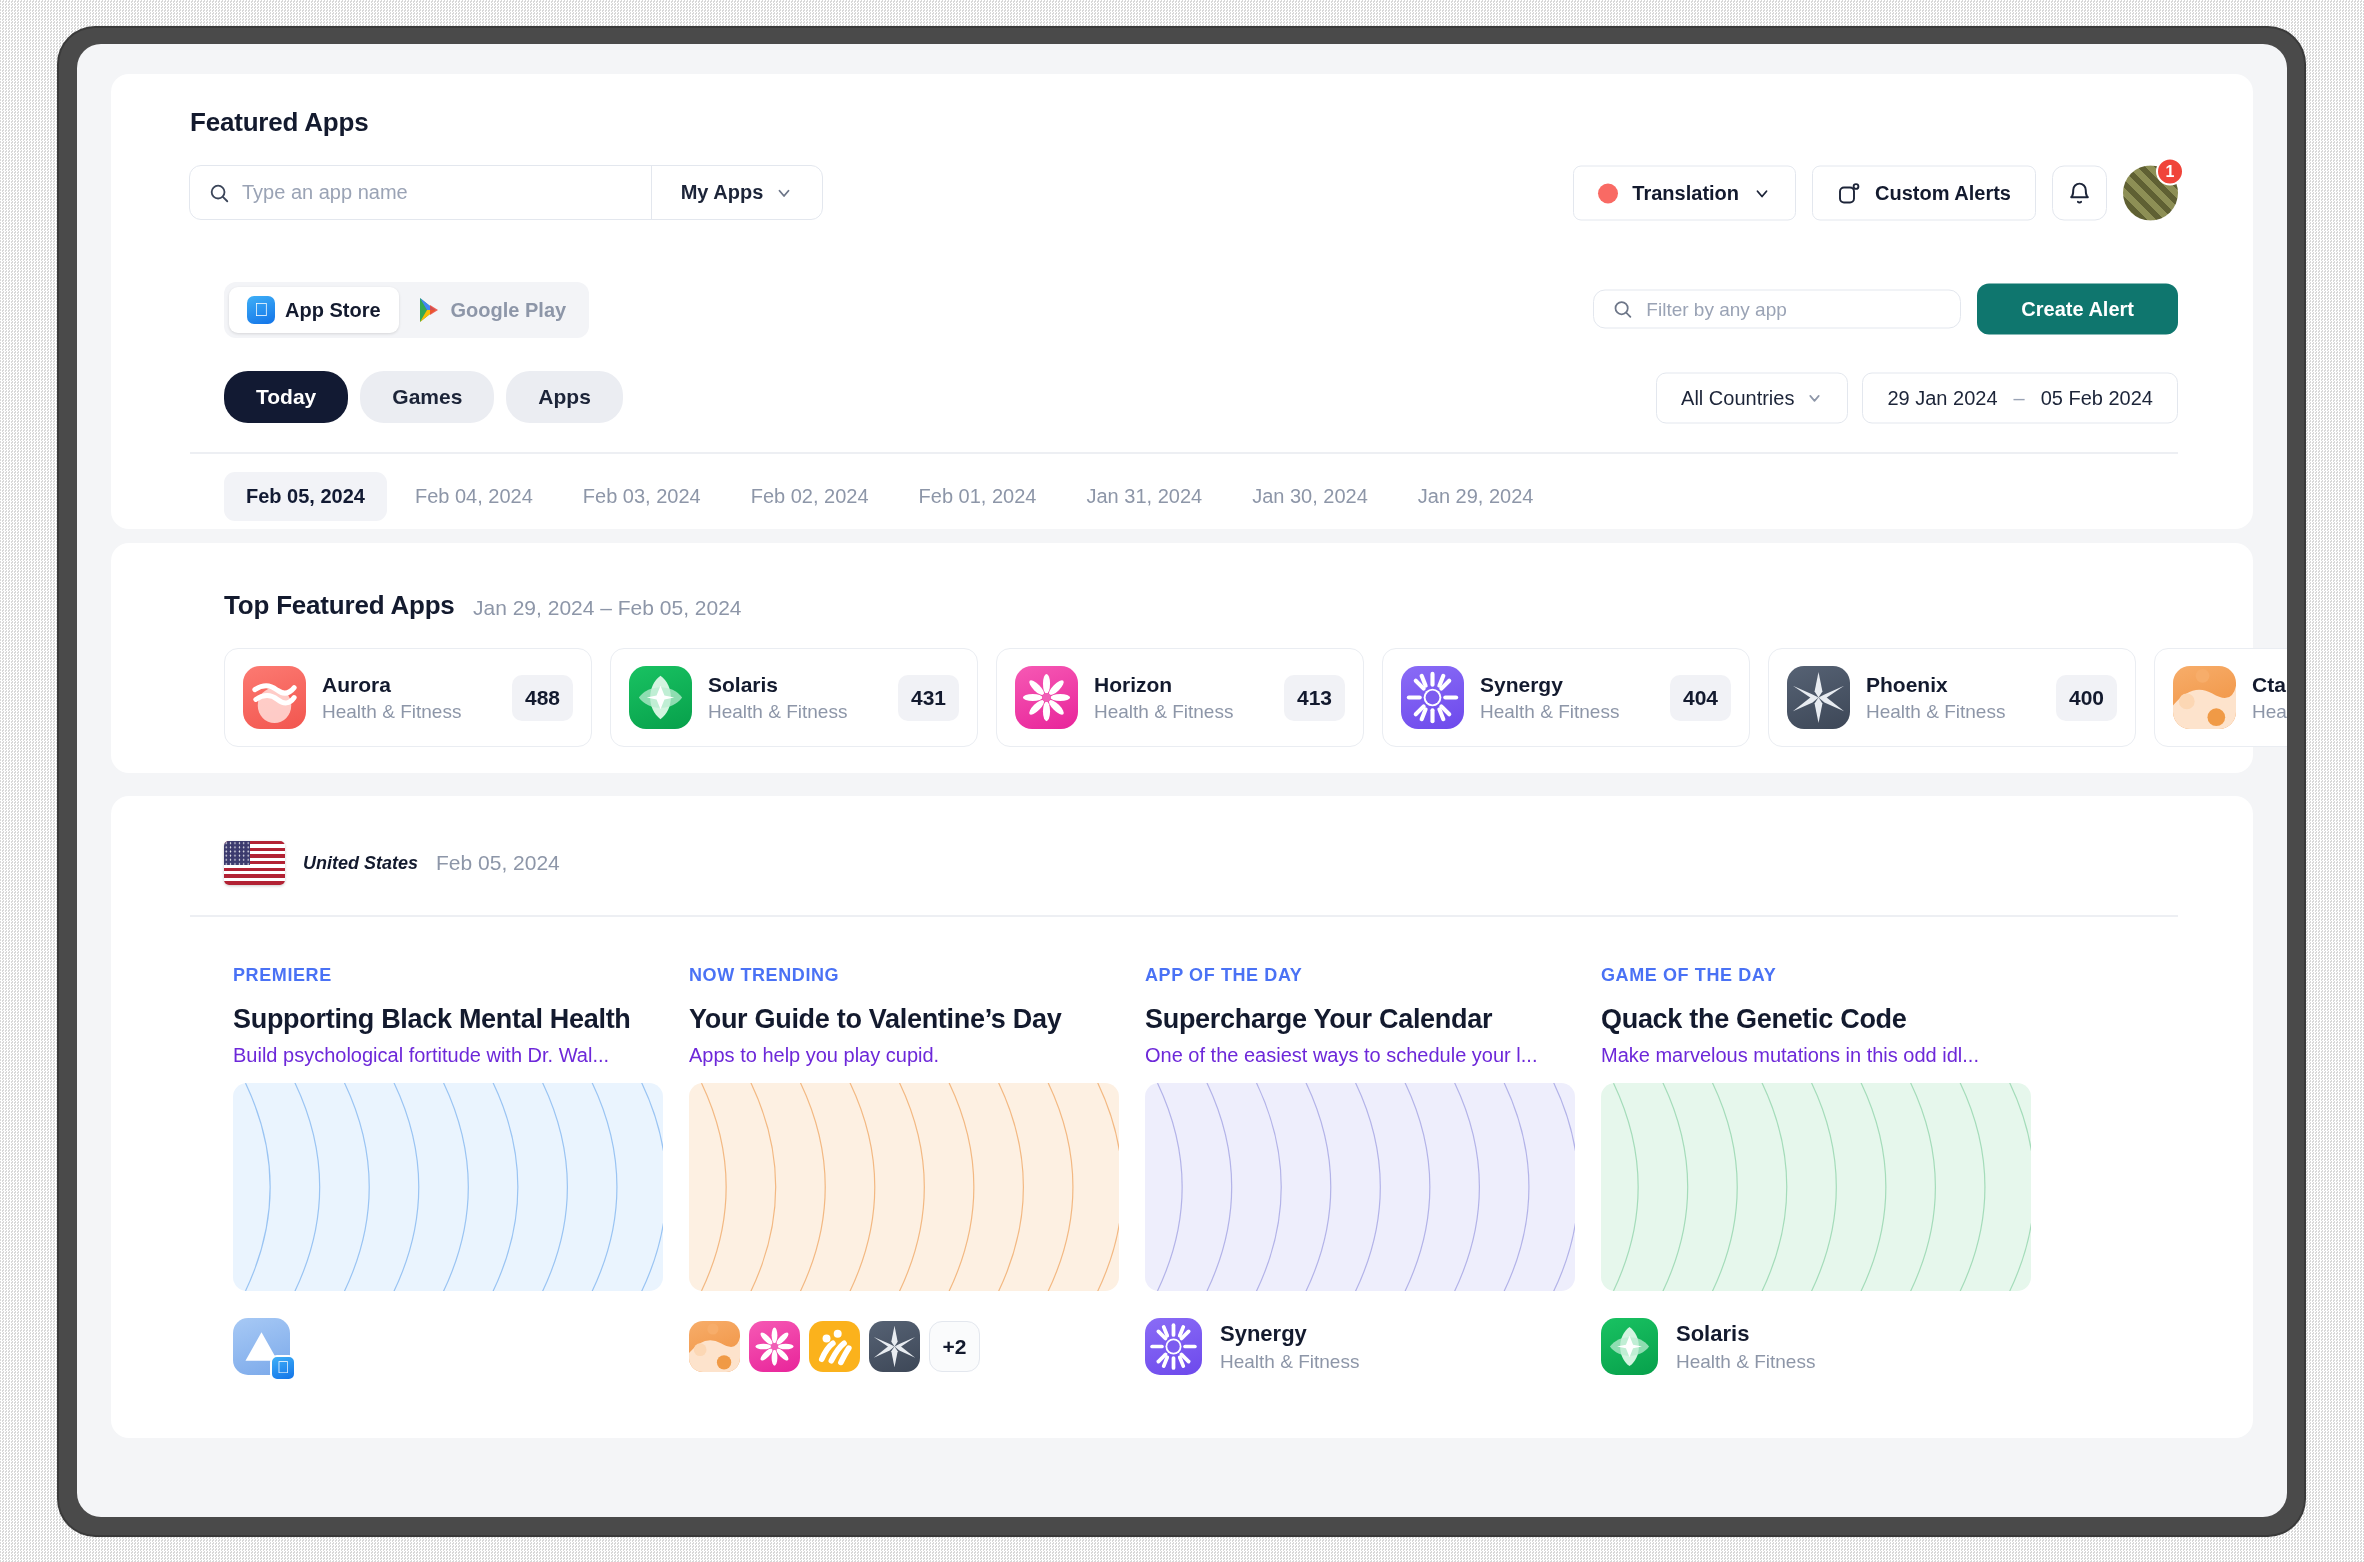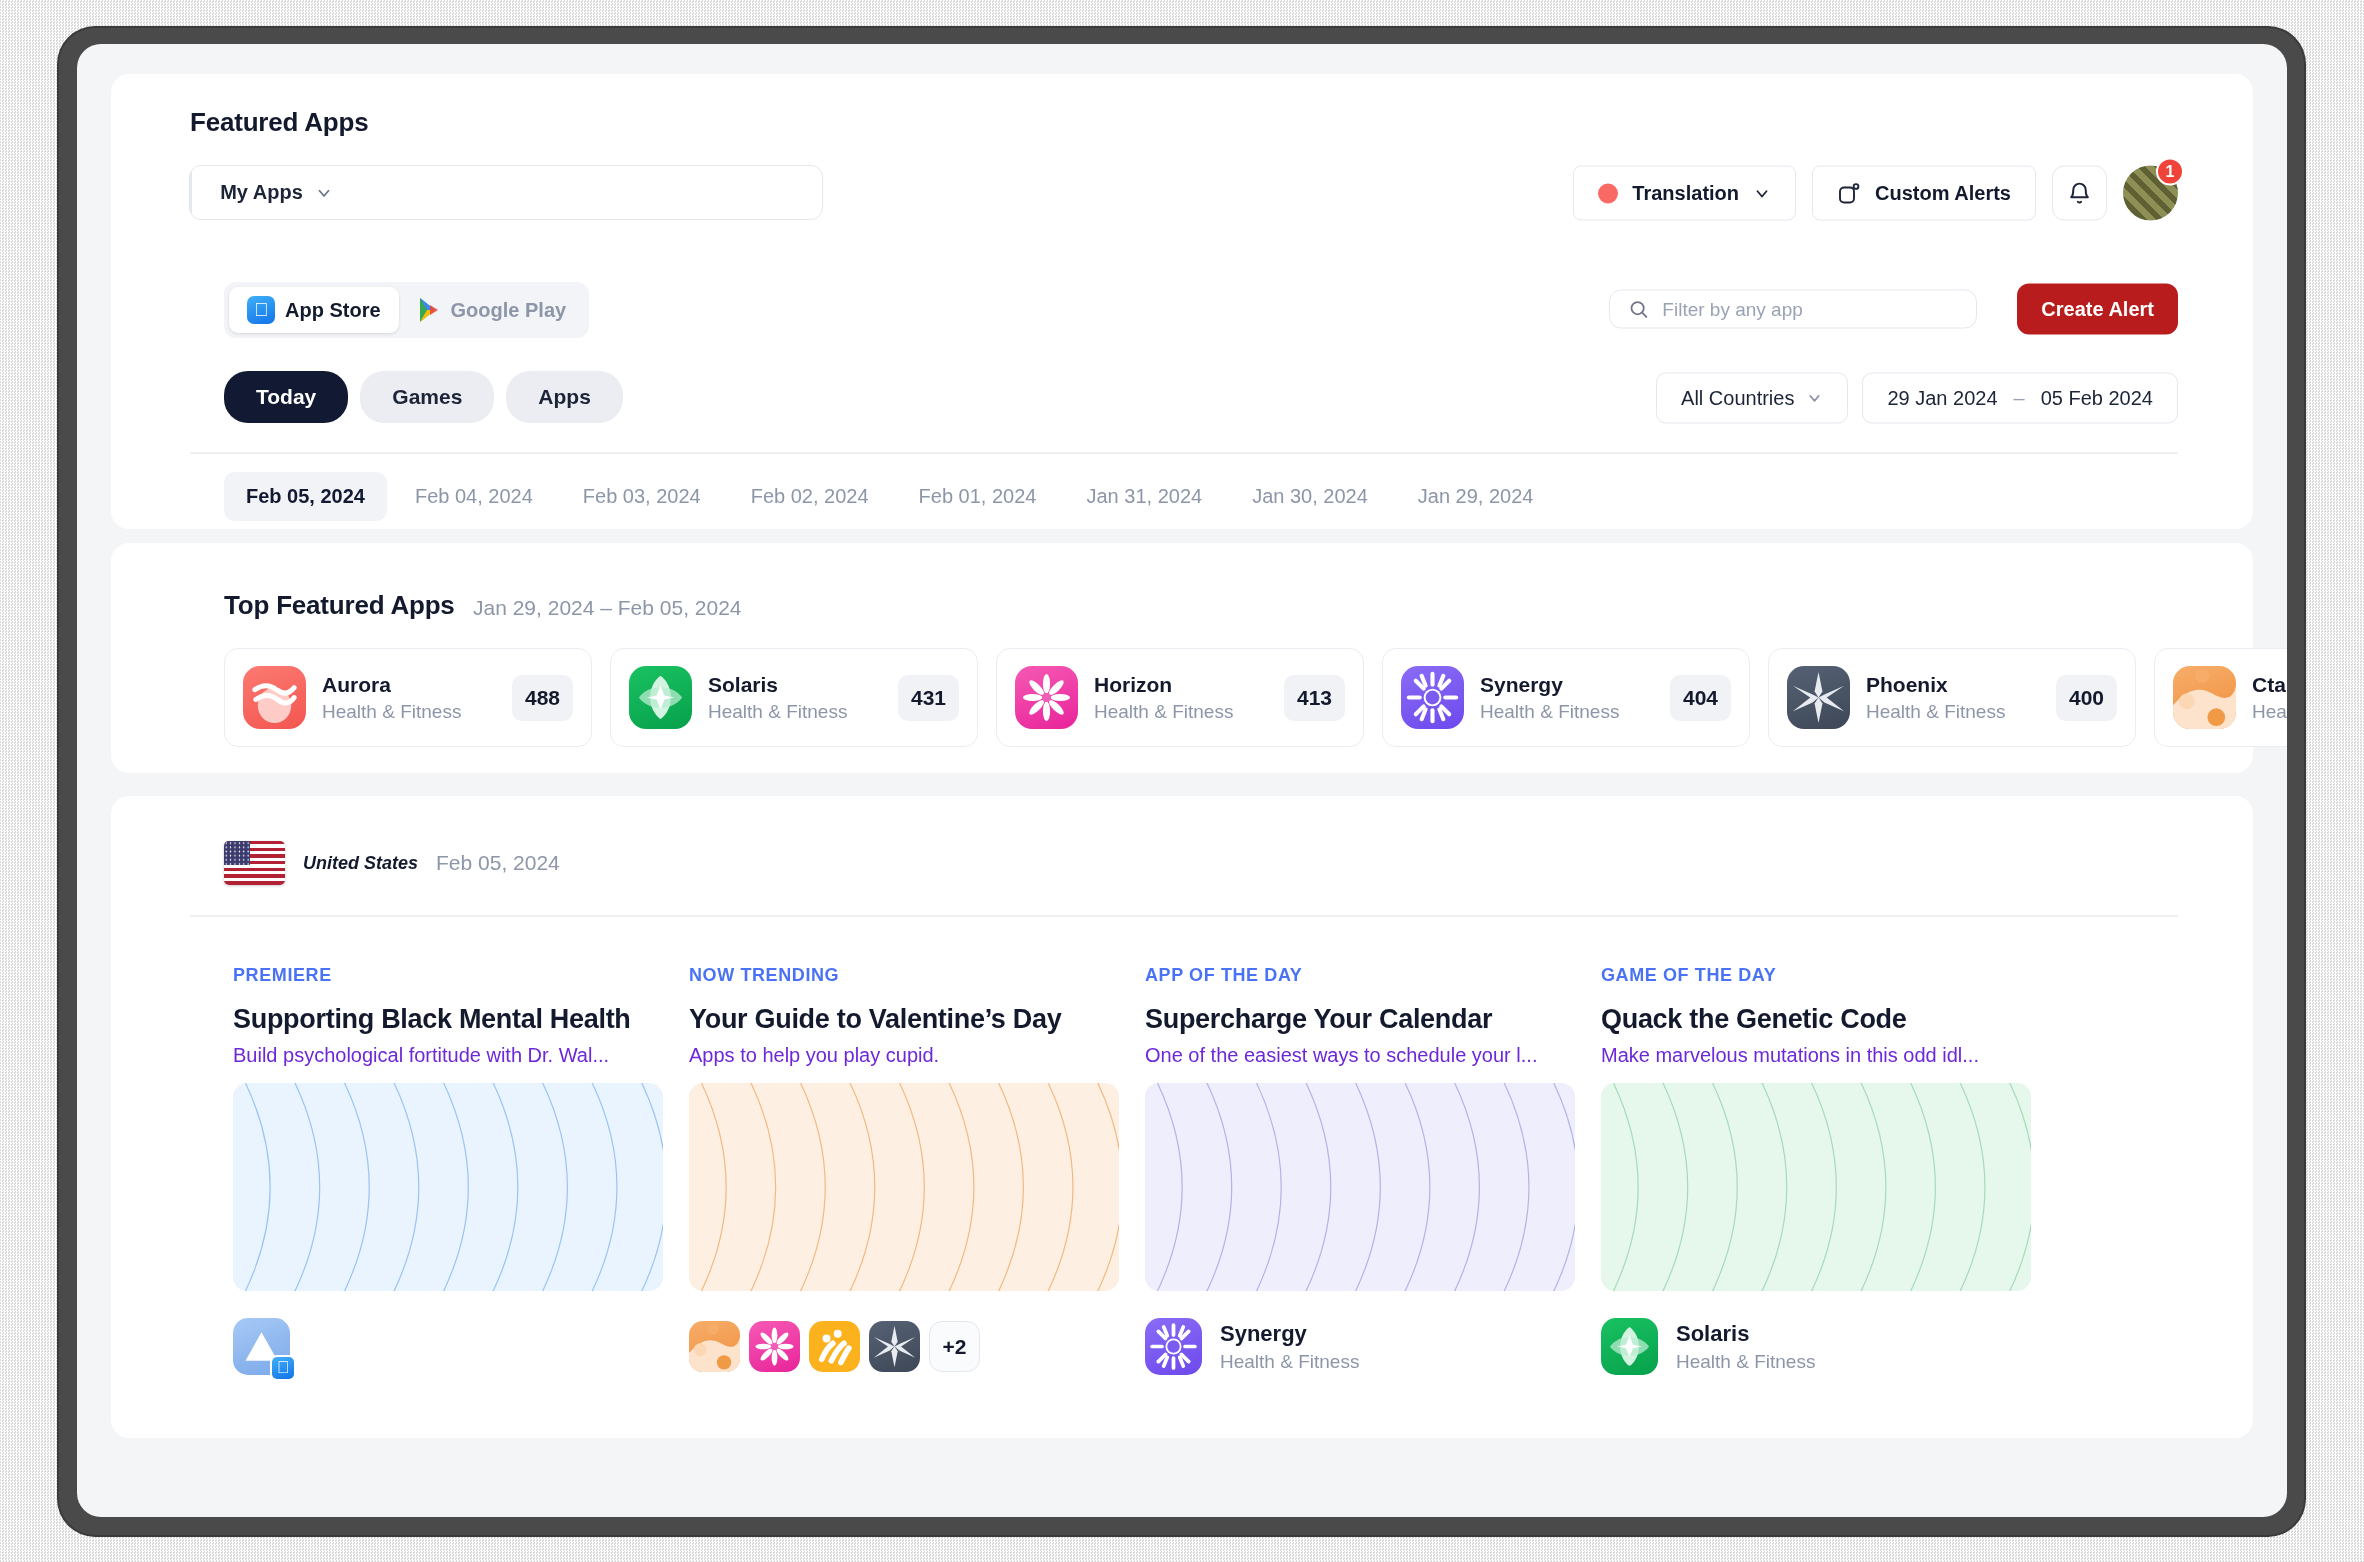--- a/index.html
+++ b/index.html
@@ -108,22 +108,22 @@
                    display:flex; align-items:center; justify-content:center; color:#fff; font-size:19px; }
 
   .filter-row { position: absolute; right: 109px; top: 265px; transform: translateY(-50%);
                 display: flex; align-items: center; gap: 16px; }
   .filter-input {
     width: 368px; height: 39px; border: 1.5px solid #e3e7ee; border-radius: 12px;
     display: flex; align-items: center; gap: 13px; padding-left: 18px;
     font-size: 19px; color: #9aa3b5; background: #fff;
   }
   .create-alert {
-    height: 51px; padding: 0 24px; border-radius: 12px; background: #b91c1c; color: #fff;
-    font-size: 20px; font-weight: 600; display: flex; align-items: center; cursor: pointer; margin-left: 24px;
+    height: 51px; padding: 0 44px; border-radius: 12px; background: #0f766e; color: #fff;
+    font-size: 20px; font-weight: 600; display: flex; align-items: center; cursor: pointer;
   }
 
   
   .segments { position: absolute; left: 147px; top: 327px; display: flex; gap: 12px; justify-content: space-between; }
   .seg {
     padding: 14px 32px; border-radius: 24px; font-size: 21px; font-weight: 600;
     background: #ebedf2; color: #1c2438; cursor: pointer;
   }
   .seg.active { background: #121a33; color: #fff; }
 
@@ -213,20 +213,29 @@
 
 <div class="noise-bg"></div>
 <div class="device-frame"></div>
 <div class="device-screen">
 
   <div class="panel" id="panel-top"></div>
 
   <div class="section-title" id="featured-apps-title">Featured Apps</div>
 
   <div class="search-group">
+    <div class="search-box">
+      <span>
+        <svg width="22" height="22" viewBox="0 0 24 24" fill="none" stroke="#3b4559" stroke-width="2">
+          <circle cx="11" cy="11" r="7"></circle>
+            <line x1="16.5" y1="16.5" x2="21" y2="21" stroke-linecap="round"></line>
+        </svg>
+      </span>
+      <span class="ph">Type an app name</span>
+    </div>
     <div class="divider-v"></div>
     <div class="my-apps">
       <span>My Apps</span>
       <span>
         <svg width="18" height="18" viewBox="0 0 24 24" fill="none" stroke="#6d7688" stroke-width="2.4" stroke-linecap="round" stroke-linejoin="round">
             <polyline points="6 9 12 16 18 9"></polyline>
           </svg>
       </span>
     </div>
   </div>

